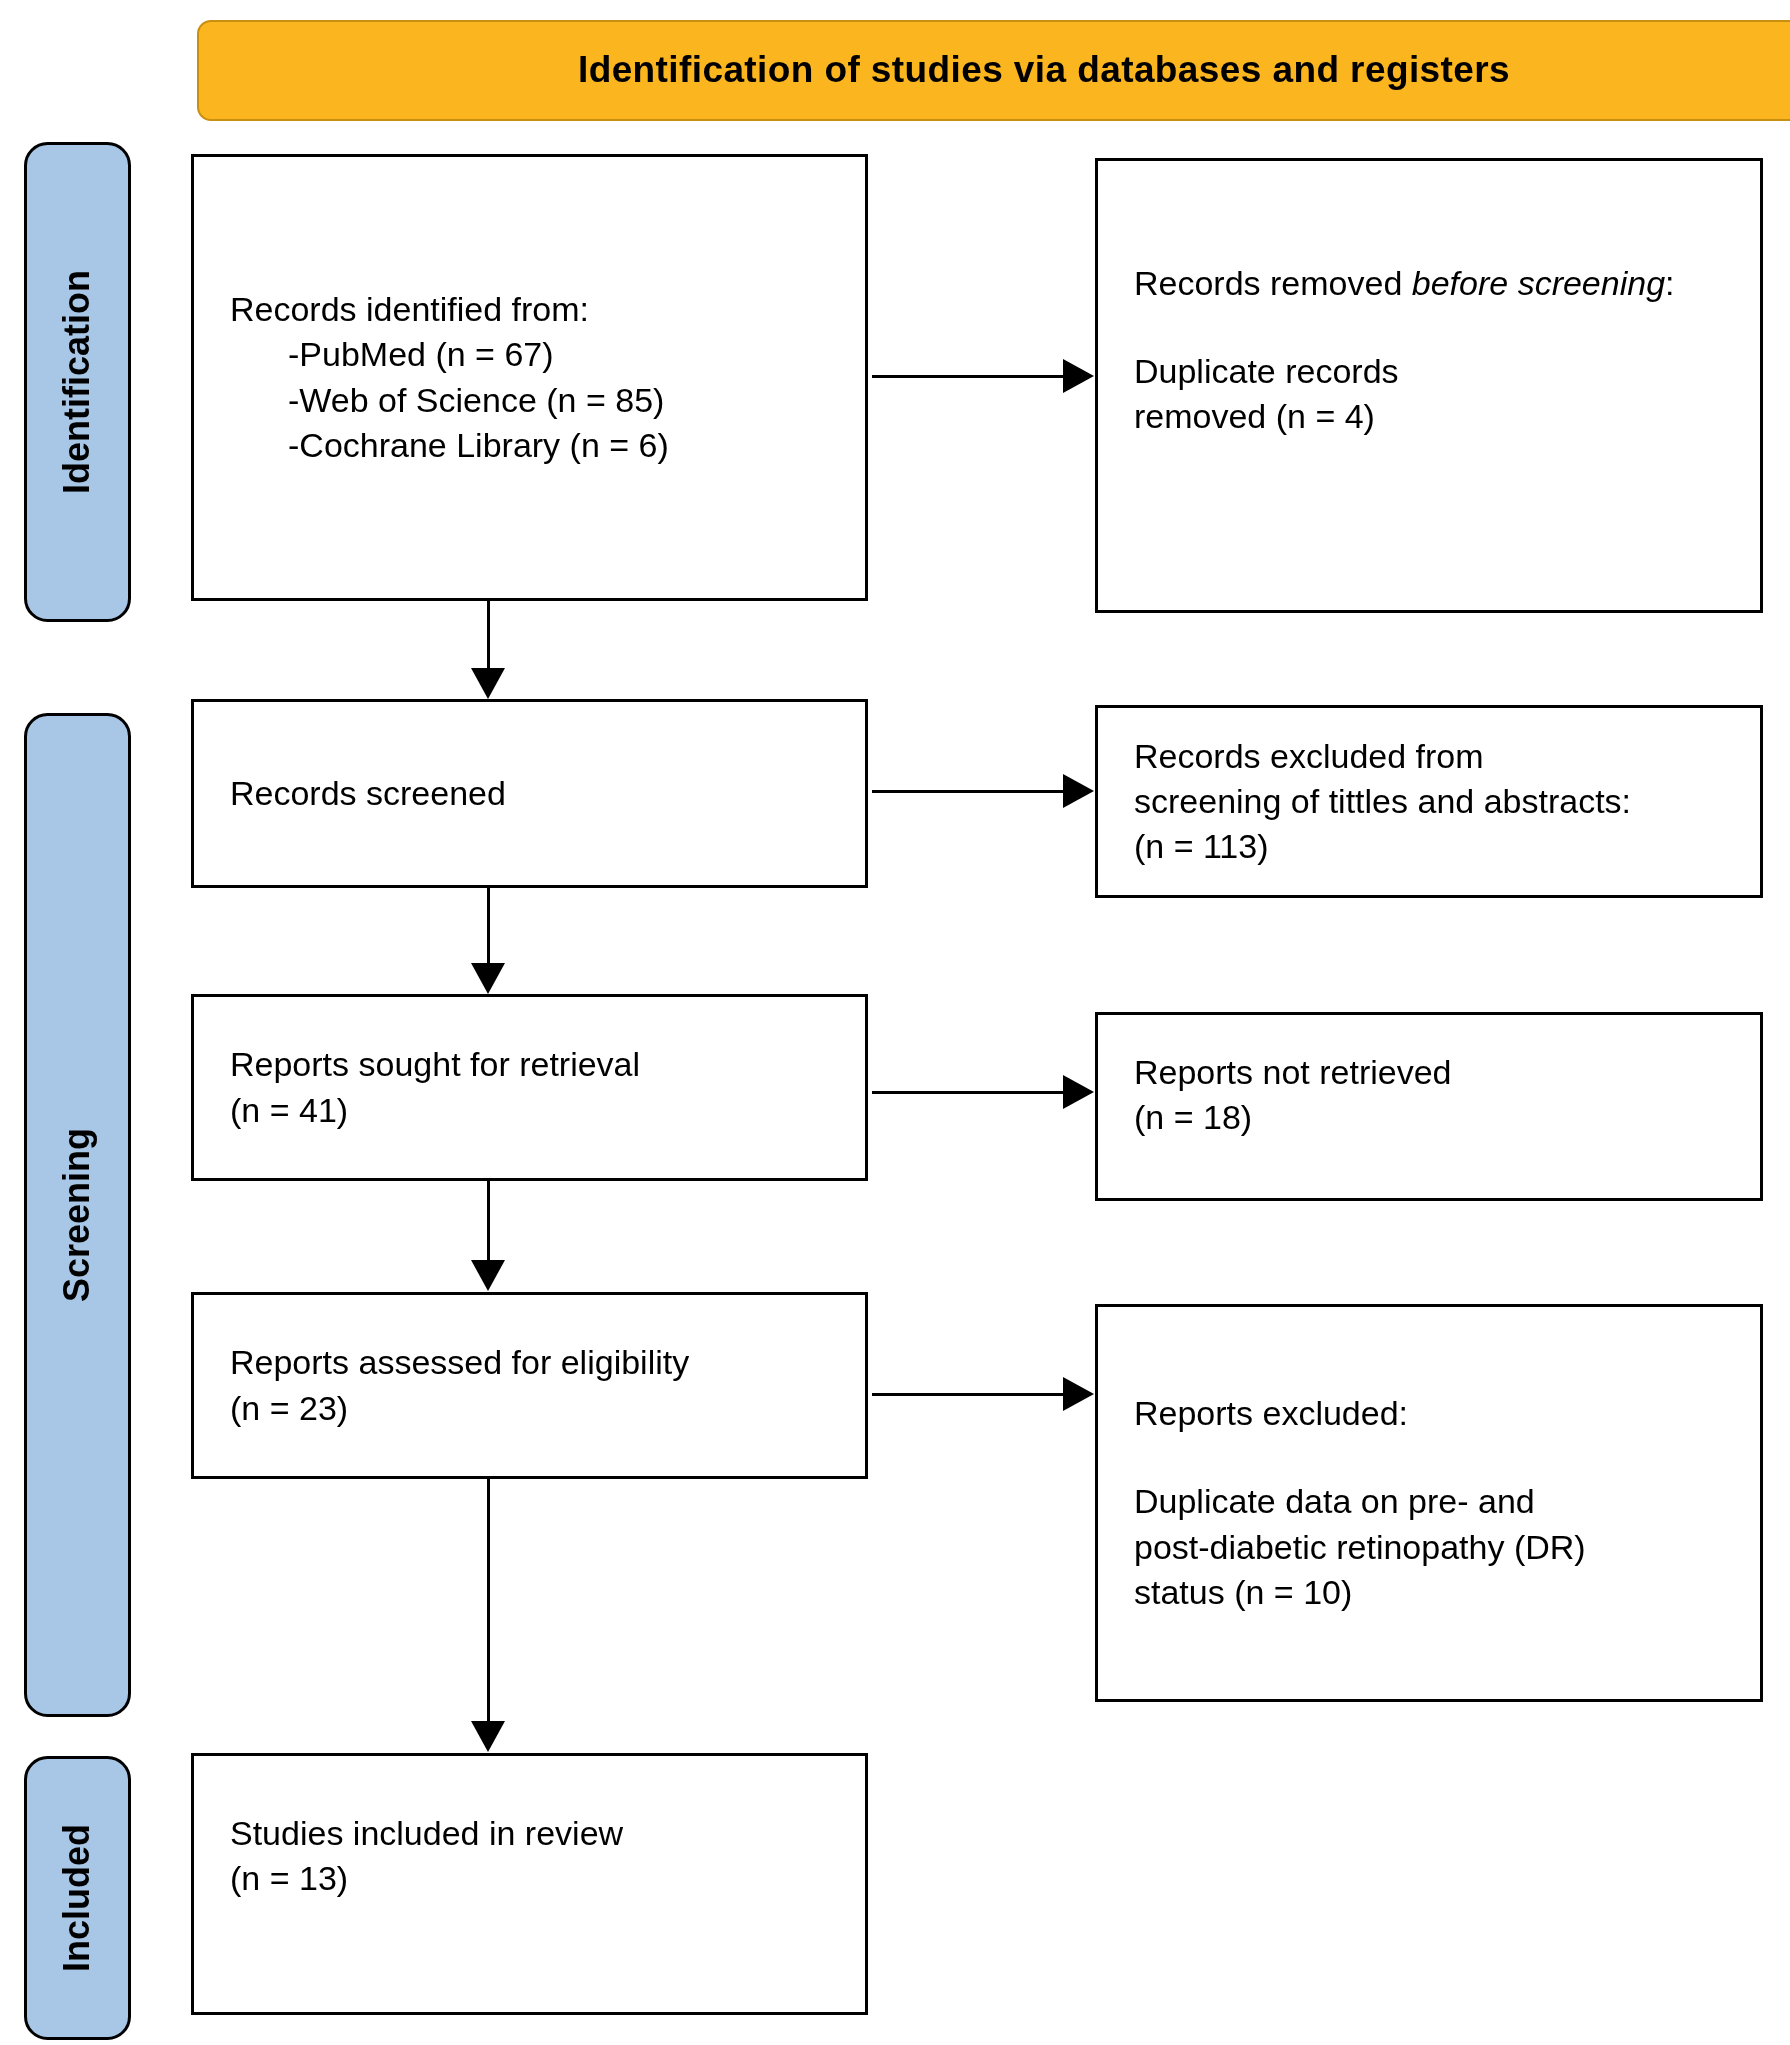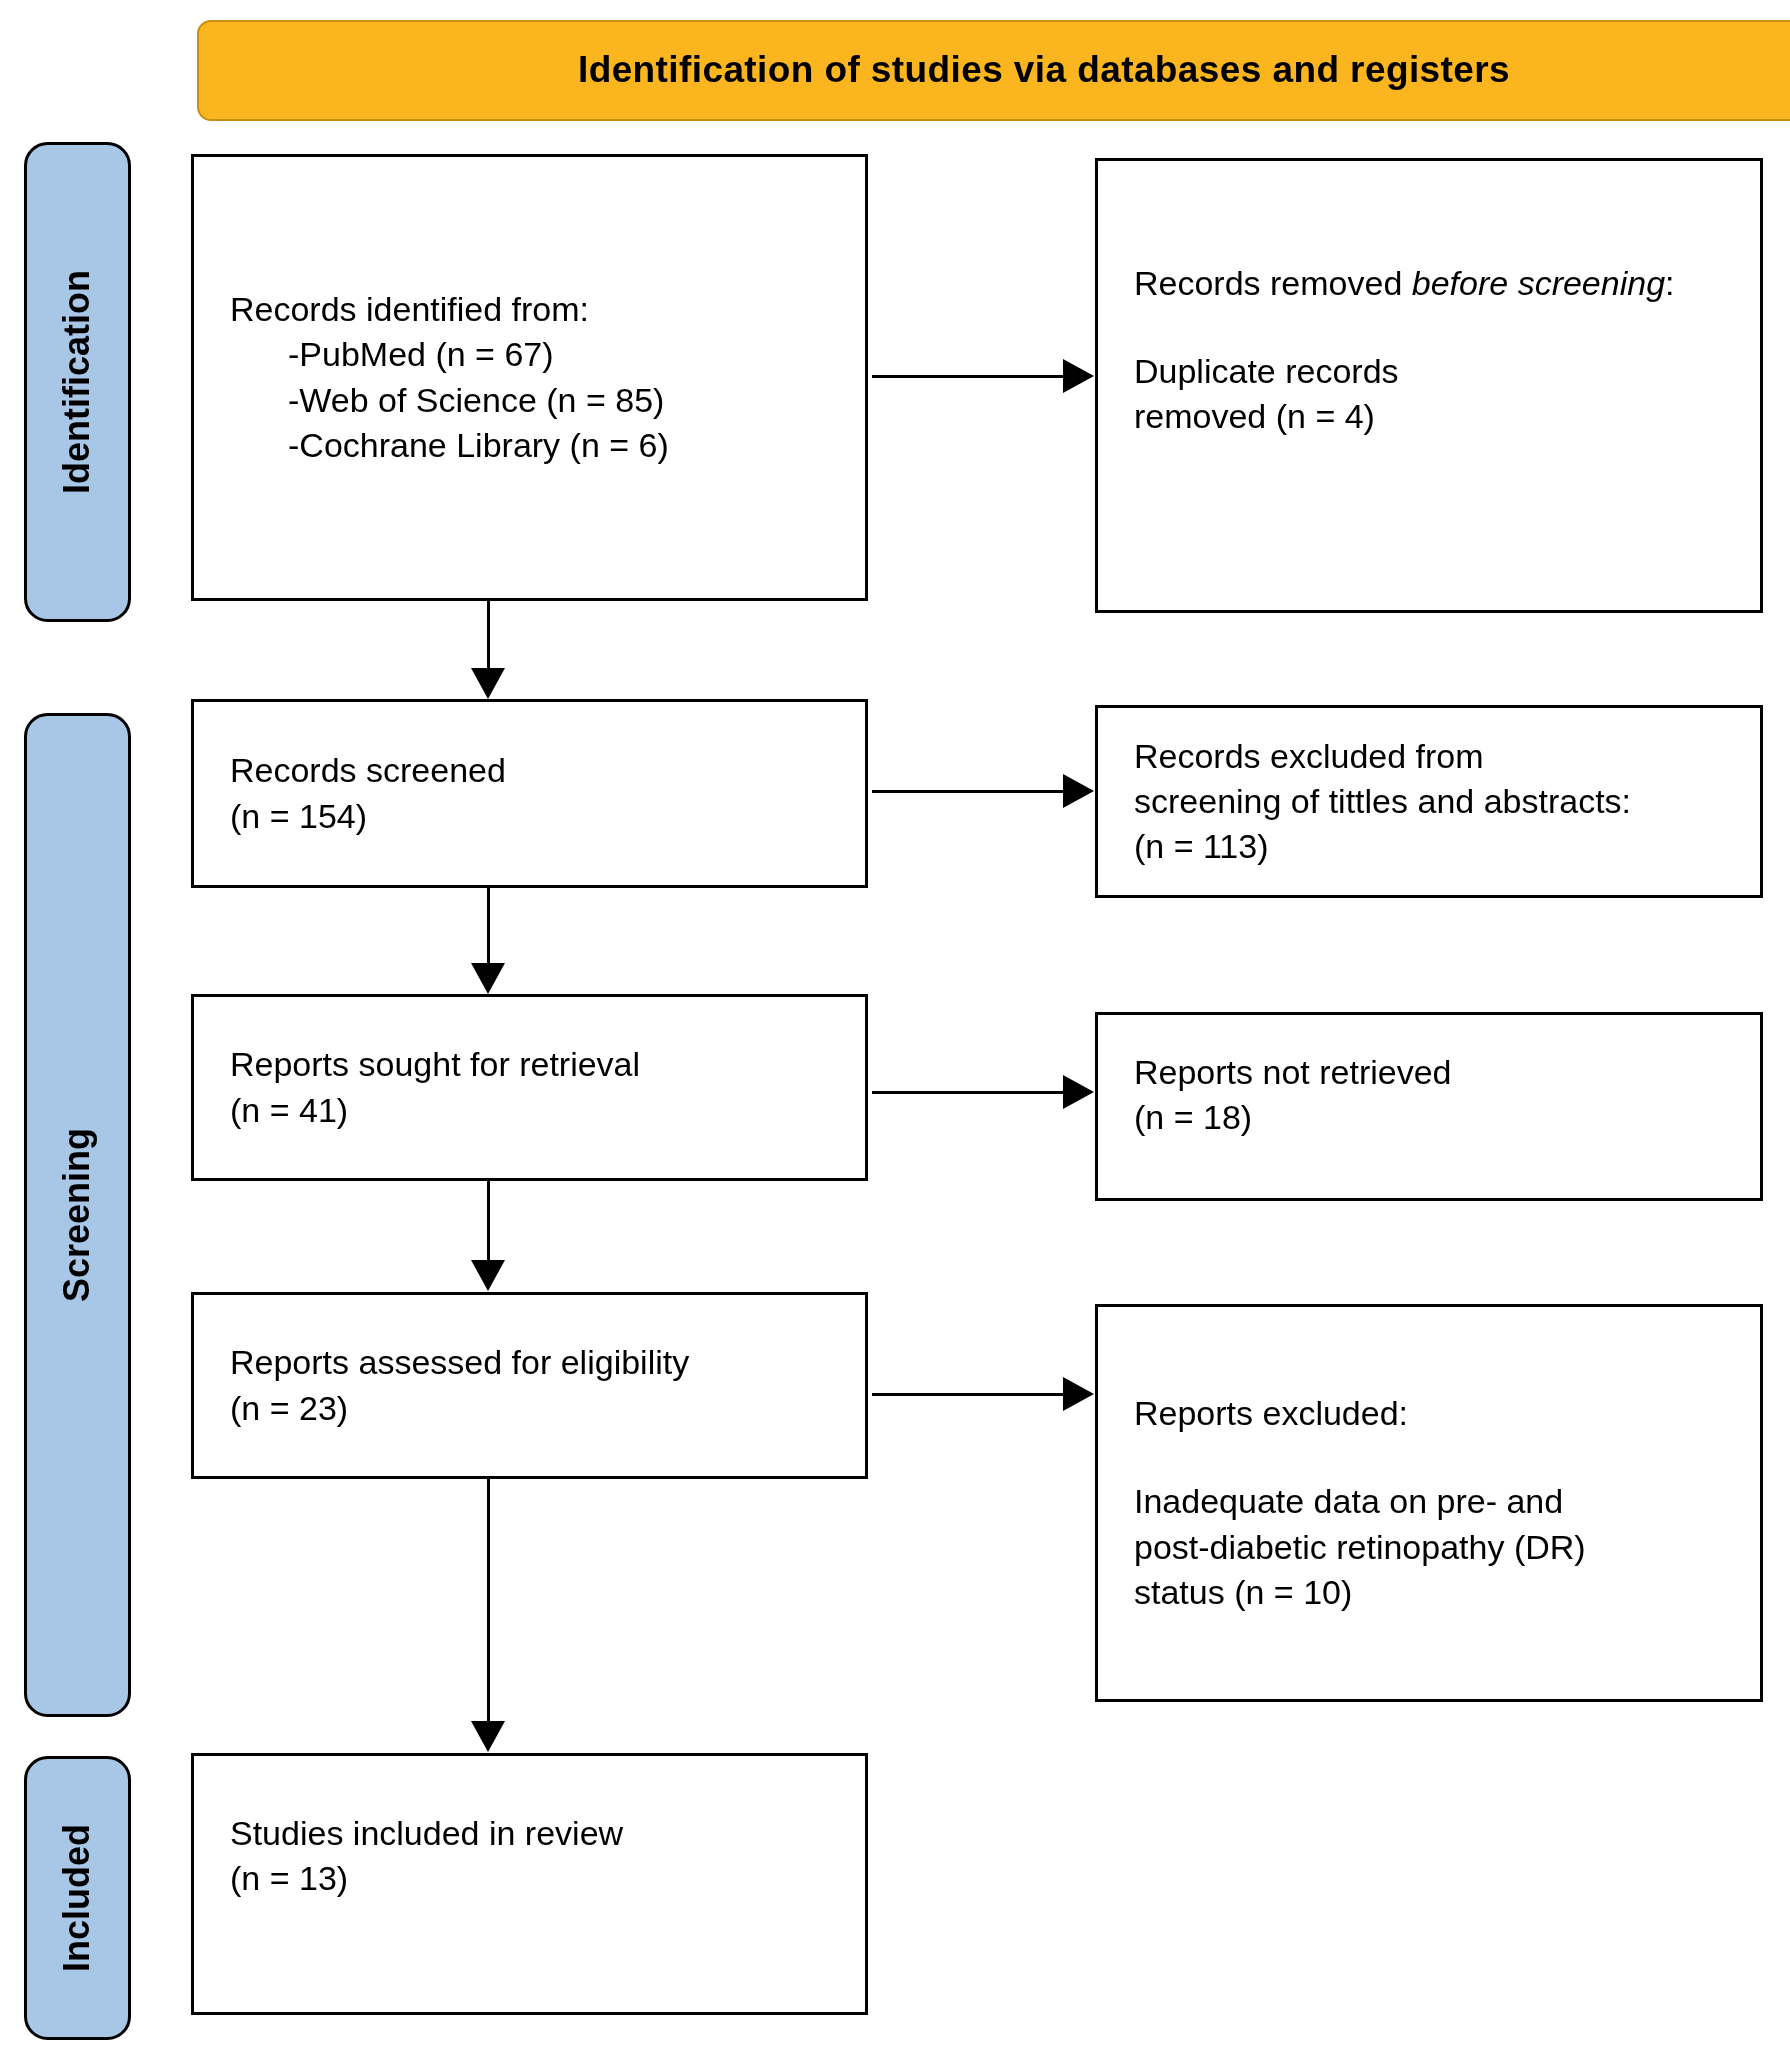--- a/index.html
+++ b/index.html
@@ -69,21 +69,20 @@
 
   <div class="box left-col b1">
     <div>Records identified from:</div>
     <div class="indent">-PubMed (n = 67)</div>
     <div class="indent">-Web of Science (n = 85)</div>
     <div class="indent">-Cochrane Library (n = 6)</div>
   </div>
 
   <div class="box left-col b2">
     <div>Records screened</div>
-    <div>(n = 154)</div>
   </div>
 
   <div class="box left-col b3">
     <div>Reports sought for retrieval</div>
     <div>(n = 41)</div>
   </div>
 
   <div class="box left-col b4">
     <div>Reports assessed for eligibility</div>
     <div>(n = 23)</div>
@@ -106,21 +105,21 @@
     <div>(n = 113)</div>
   </div>
 
   <div class="box right-col r3">
     <div>Reports not retrieved</div>
     <div>(n = 18)</div>
   </div>
 
   <div class="box right-col r4">
     <div>Reports excluded:</div>
-    <div class="para-gap">Inadequate data on pre- and</div>
+    <div class="para-gap">Duplicate data on pre- and</div>
     <div>post-diabetic retinopathy (DR)</div>
     <div>status (n = 10)</div>
   </div>
 
   <div class="hline" style="left:872px;top:375px;width:193px;"></div>
   <div class="hhead" style="left:1063px;top:359px;"></div>
 
   <div class="hline" style="left:872px;top:790px;width:193px;"></div>
   <div class="hhead" style="left:1063px;top:774px;"></div>
 

